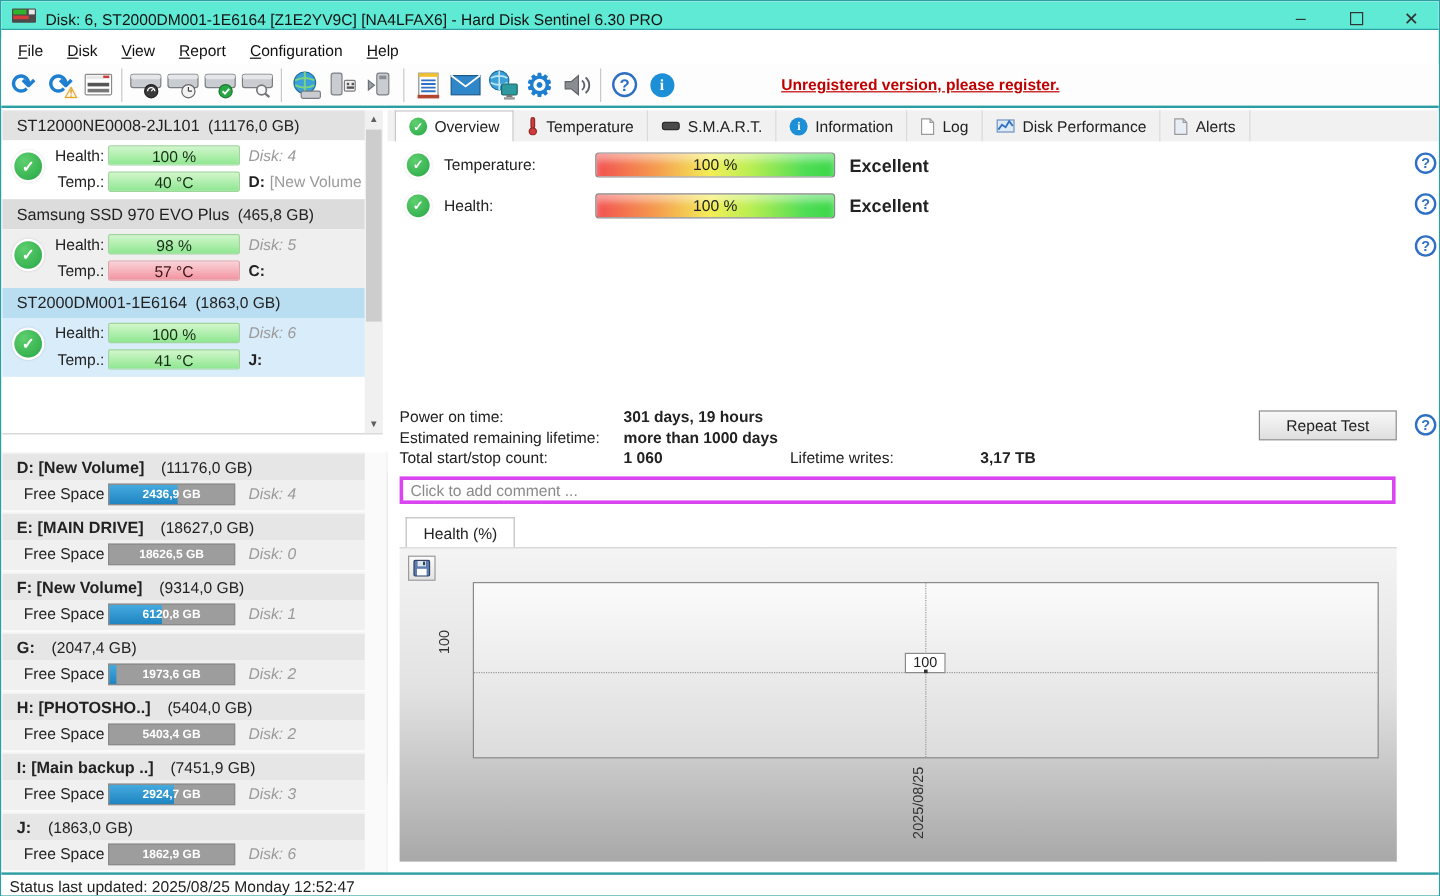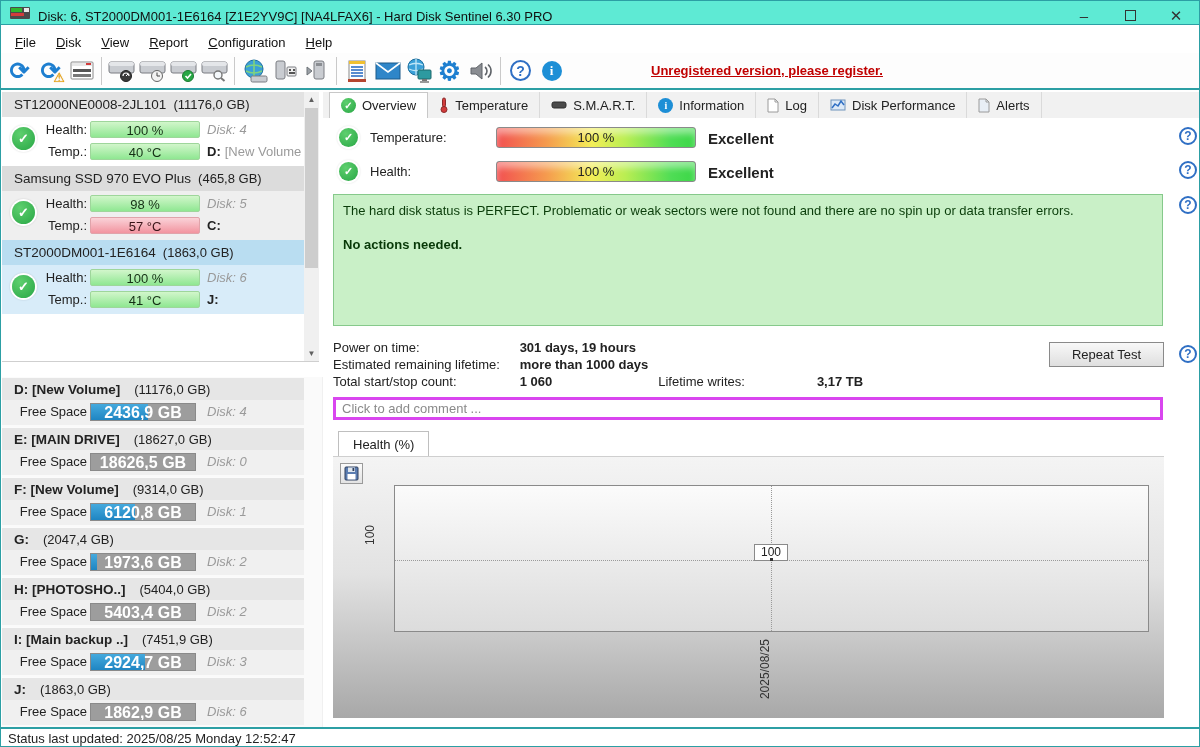--- a/index.html
+++ b/index.html
@@ -56,21 +56,21 @@
   .drive-b { font-weight:bold; color:#222; }
   .drive-x { color:#9a9a9a; margin-left:4px; }
 
   .vol-entry { position:relative; width:302px; height:49px; margin-bottom:1px; }
   .vol-head { height:23px; display:flex; align-items:center; padding-left:12px; gap:14px; background:#e6e6e6; border-top:1px solid #fbfbfb; }
   .vol-head .nm { font-weight:bold; font-size:13.5px; }
   .vol-body { position:relative; height:25px; background:#f0f0f0; }
   .vol-body .lbl { position:absolute; right:217px; top:4px; }
   .vbar { position:absolute; left:88px; top:3px; width:106px; height:18px; background:#9d9d9d; border:1px solid #8a8a8a; overflow:hidden; }
   .vbar .fill { position:absolute; left:0; top:0; height:100%; background:linear-gradient(#45aade,#1f85c2); }
-  .vbar .txt { position:absolute; left:0; top:0; width:100%; height:100%; text-align:center; line-height:17px; color:#fff; font-weight:bold; font-size:16px; }
+  .vbar .txt { position:absolute; left:0; top:0; width:100%; height:100%; text-align:center; line-height:17px; color:#fff; font-weight:bold; font-size:10px; }
   .vol-body .right { position:absolute; left:205px; top:4px; }
 
   
   #tabbar { position:absolute; left:322px; top:91px; width:876px; height:26px; background:#f1f1f1; display:flex; align-items:flex-end; padding-left:6px; }
   .tab { height:26px; display:flex; align-items:center; gap:6px; padding:0 11px; color:#222; border-right:1px solid #dadada; }
   .tab.sel { background:#fff; border:1px solid #c8c8c8; border-bottom:none; height:26px; }
   .tabicon { display:inline-flex; }
   .mini-circle-g { width:15px; height:15px; border-radius:50%; background:radial-gradient(circle at 35% 30%,#5ecf6e,#28a745); color:#fff; font-size:10px; font-weight:bold; display:flex; align-items:center; justify-content:center; }
   .mini-circle-b { width:15px; height:15px; border-radius:50%; background:#1d8fd6; color:#fff; font-size:10px; font-weight:bold; font-family:"Liberation Serif",serif; display:flex; align-items:center; justify-content:center; }
 
@@ -509,24 +509,20 @@
   </div>
 
   <div class="meter-row" style="top:43px">
     <span class="ok-sm">✓</span>
     <span class="mlbl">Health:</span>
     <span class="meter">100 %</span>
     <span class="rating">Excellent</span>
     <span class="helpdot circle-help" style="top:0">?</span>
   </div>
 
-  <div id="statusbox">
-    <div>The hard disk status is PERFECT. Problematic or weak sectors were not found and there are no spin up or data transfer errors.</div>
-    <div class="act">No actions needed.</div>
-  </div>
   <span class="circle-help abs" style="left:856px; top:78px">?</span>
 
   <div class="info-line" style="top:222px">
     <span class="info-lab">Power on time:</span>
     <span class="info-val">301 days, 19 hours</span>
   </div>
   <div class="info-line" style="top:239px">
     <span class="info-lab">Estimated remaining lifetime:</span>
     <span class="info-val">more than 1000 days</span>
   </div>

